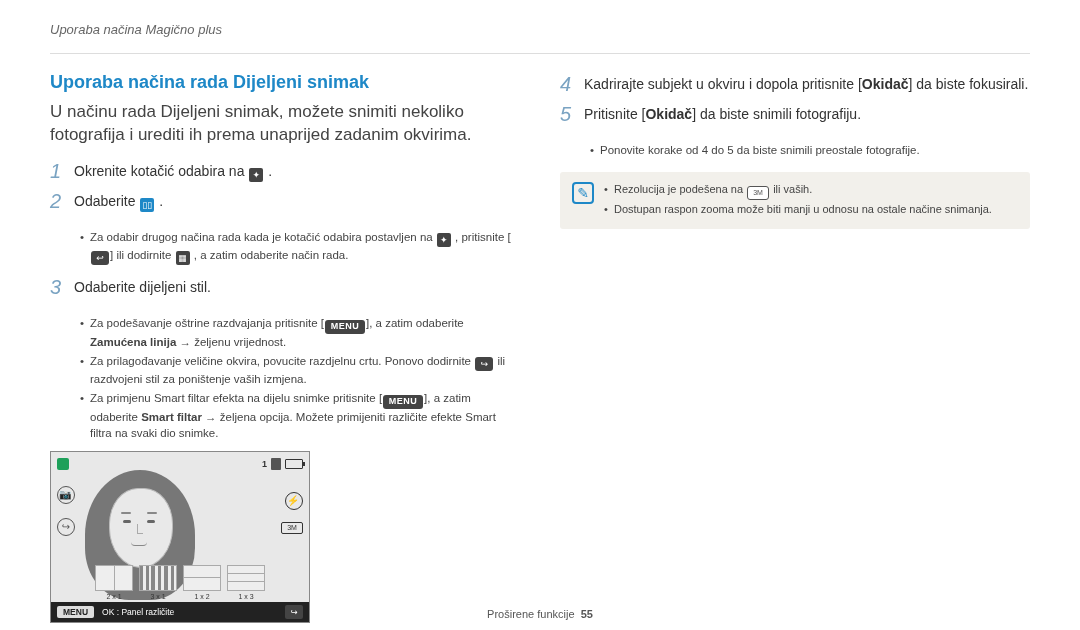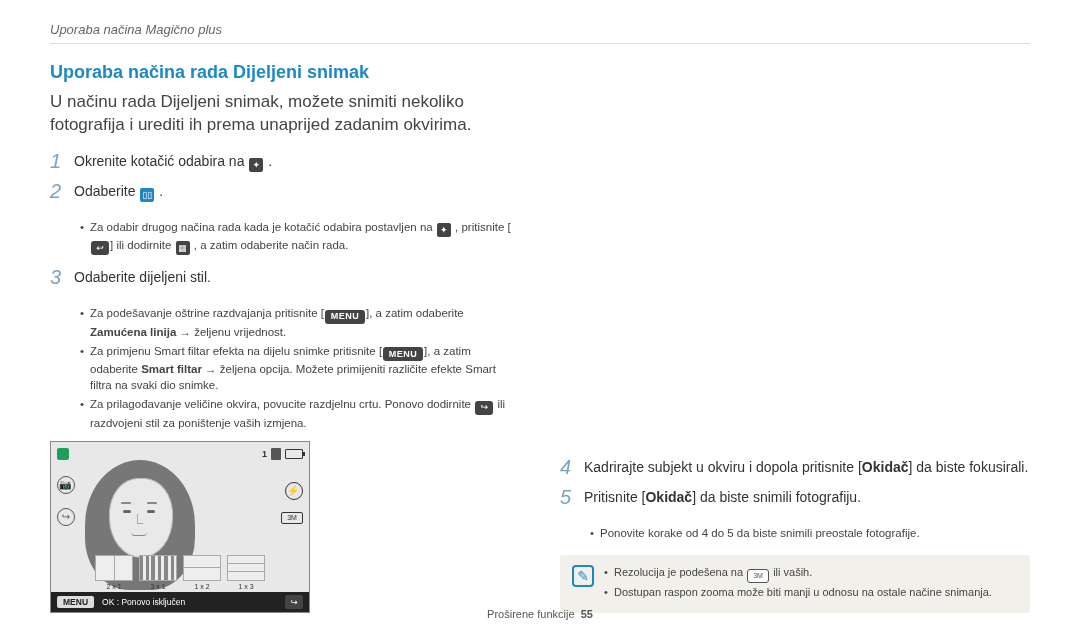--- a/index.html
+++ b/index.html
@@ -1,19 +1,19 @@
 <!DOCTYPE html>
 <html><head>
 <meta charset="utf-8">
 <style>
   * { box-sizing: border-box; margin: 0; padding: 0; }
   html, body { width: 1080px; height: 630px; background: #fff; font-family: "Segoe UI", "Helvetica Neue", Arial, sans-serif; color: #333; }
   .page { width: 1080px; height: 630px; padding: 22px 50px 12px; position: relative; }
-  .breadcrumb { font-size: 13px; color: #666; font-style: italic; border-bottom: 1px solid #ddd; padding-bottom: 6px; margin-bottom: 18px; }
-  .cols { display: flex; gap: 40px; align-items: flex-end; }
+  .breadcrumb { font-size: 13px; color: #666; font-style: italic; border-bottom: 1px solid #ddd; padding-bottom: 16px; margin-bottom: 18px; }
+  .cols { display: flex; gap: 40px; }
   .col { flex: 1 1 0; min-width: 0; }
   .h2 { color: #1e88c7; font-size: 18px; font-weight: 600; margin-bottom: 8px; }
   .intro { font-size: 17px; color: #444; line-height: 1.35; margin-bottom: 12px; }
   .steps { list-style: none; }
   .step { display: flex; align-items: flex-start; gap: 10px; margin-bottom: 6px; }
   .num { font-style: italic; color: #7aa3c2; font-size: 20px; font-weight: 500; width: 14px; flex-shrink:0; line-height:1.2; }
   .stext { font-size: 14px; color: #333; line-height: 1.45; padding-top:2px; }
   .sub { list-style: none; margin: 16px 0 10px 30px; }
   .sub li { font-size: 11.5px; color: #444; line-height: 1.4; position: relative; padding-left: 10px; margin-bottom: 3px; }
   .sub li::before { content: "•"; position: absolute; left: 0; top: 0; }
@@ -104,24 +104,24 @@
         <li class="step">
           <span class="num">3</span>
           <span class="stext">Odaberite dijeljeni stil.</span>
         </li>
       </ul>
       <ul class="sub">
         <li>
           <span>Za podešavanje oštrine razdvajanja pritisnite [</span><span class="icon menu">MENU</span><span>], a zatim odaberite </span><b>Zamućena linija</b><span> → željenu vrijednost.</span>
         </li>
         <li>
+          <span>Za prilagođavanje veličine okvira, povucite razdjelnu crtu. Ponovo dodirnite </span><span class="icon back">↪</span><span> ili razdvojeni stil za poništenje vaših izmjena.</span>
+        </li>
+        <li>
           <span>Za primjenu Smart filtar efekta na dijelu snimke pritisnite [</span><span class="icon menu">MENU</span><span>], a zatim odaberite </span><b>Smart filtar</b><span> → željena opcija. Možete primijeniti različite efekte Smart filtra na svaki dio snimke.</span>
-        </li>
-        <li>
-          <span>Za prilagođavanje veličine okvira, povucite razdjelnu crtu. Ponovo dodirnite </span><span class="icon back">↪</span><span> ili razdvojeni stil za poništenje vaših izmjena.</span>
         </li>
       </ul>
 
       <div class="shot">
         <div class="shot-screen">
           <div class="top-icons-l">
               <span></span>
             </div>
           <div class="top-icons-r">
             <span class="cnt">1</span>
@@ -174,21 +174,21 @@
                   <div></div>
                   <div></div>
                   <div></div>
                 </div>
                 <div class="lbl">1 x 3</div>
               </div>
           </div>
         </div>
         <div class="shot-bar">
           <span class="menu">MENU</span>
-          <span>OK : Ponovo isključen</span>
+          <span>OK : Panel različite</span>
           <span class="fwd">↪</span>
         </div>
       </div>
     </div>
 
     <div class="col">
       <ul class="steps">
         <li class="step">
           <span class="num">4</span>
           <span class="stext">

